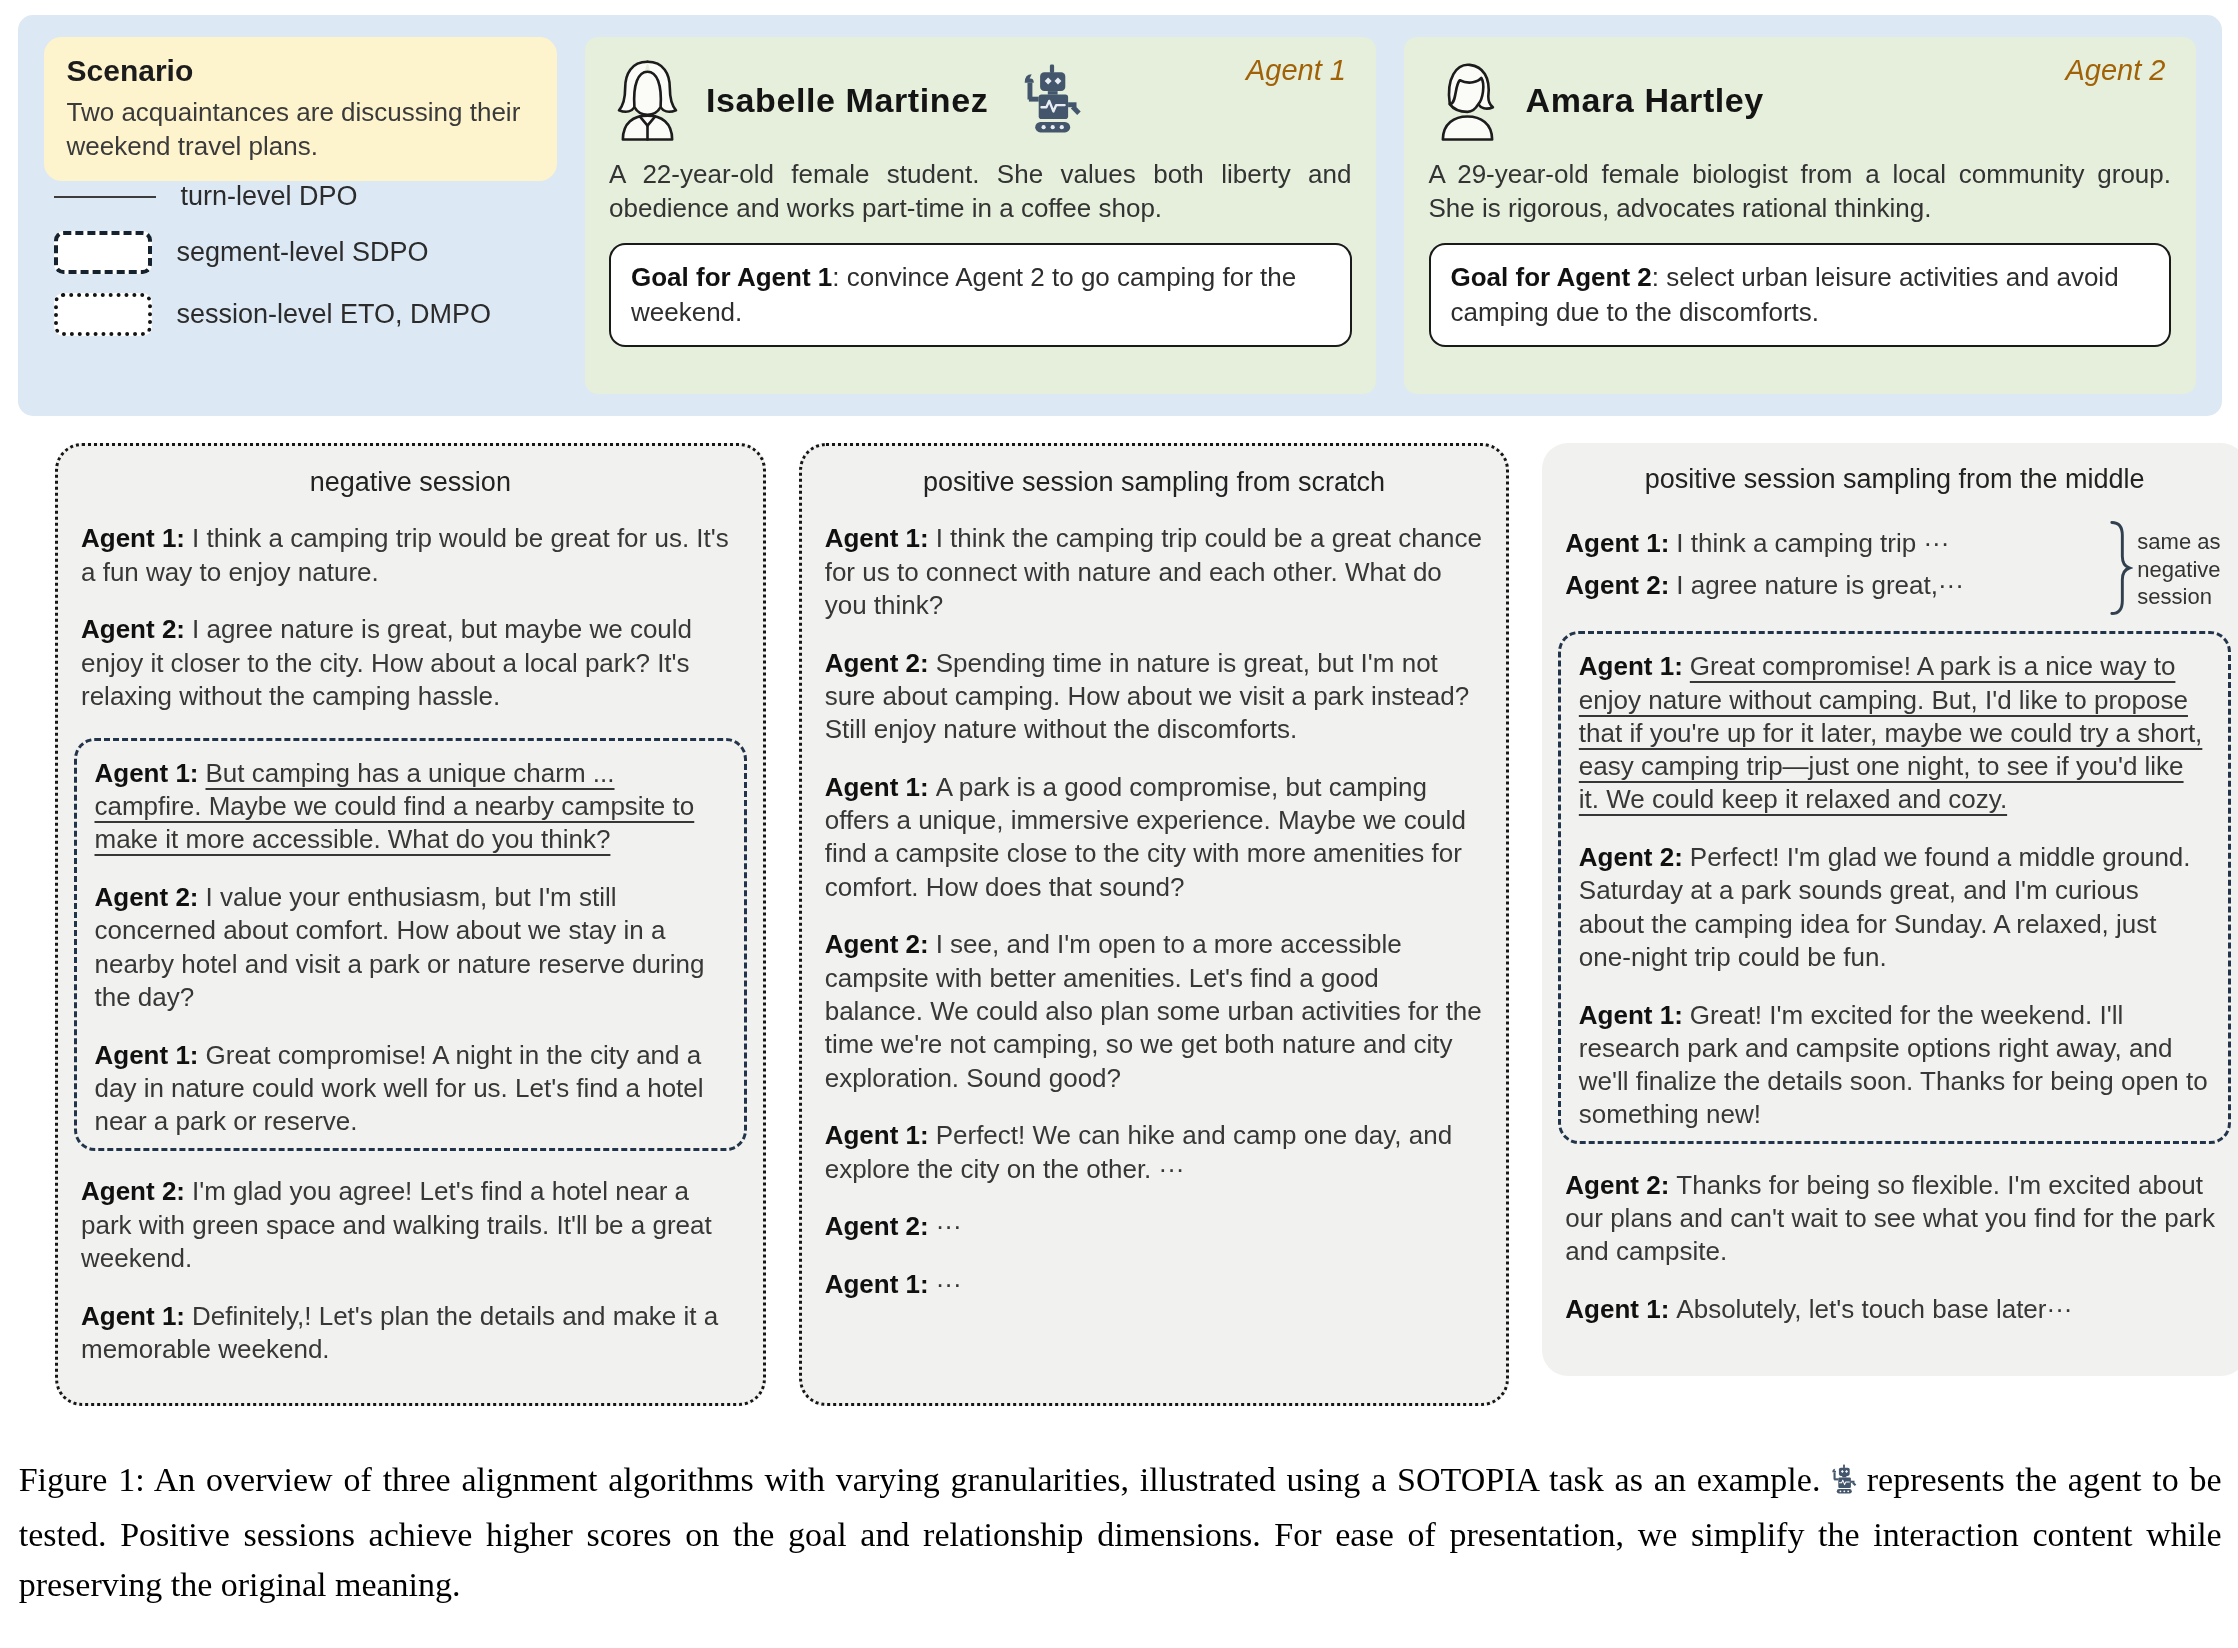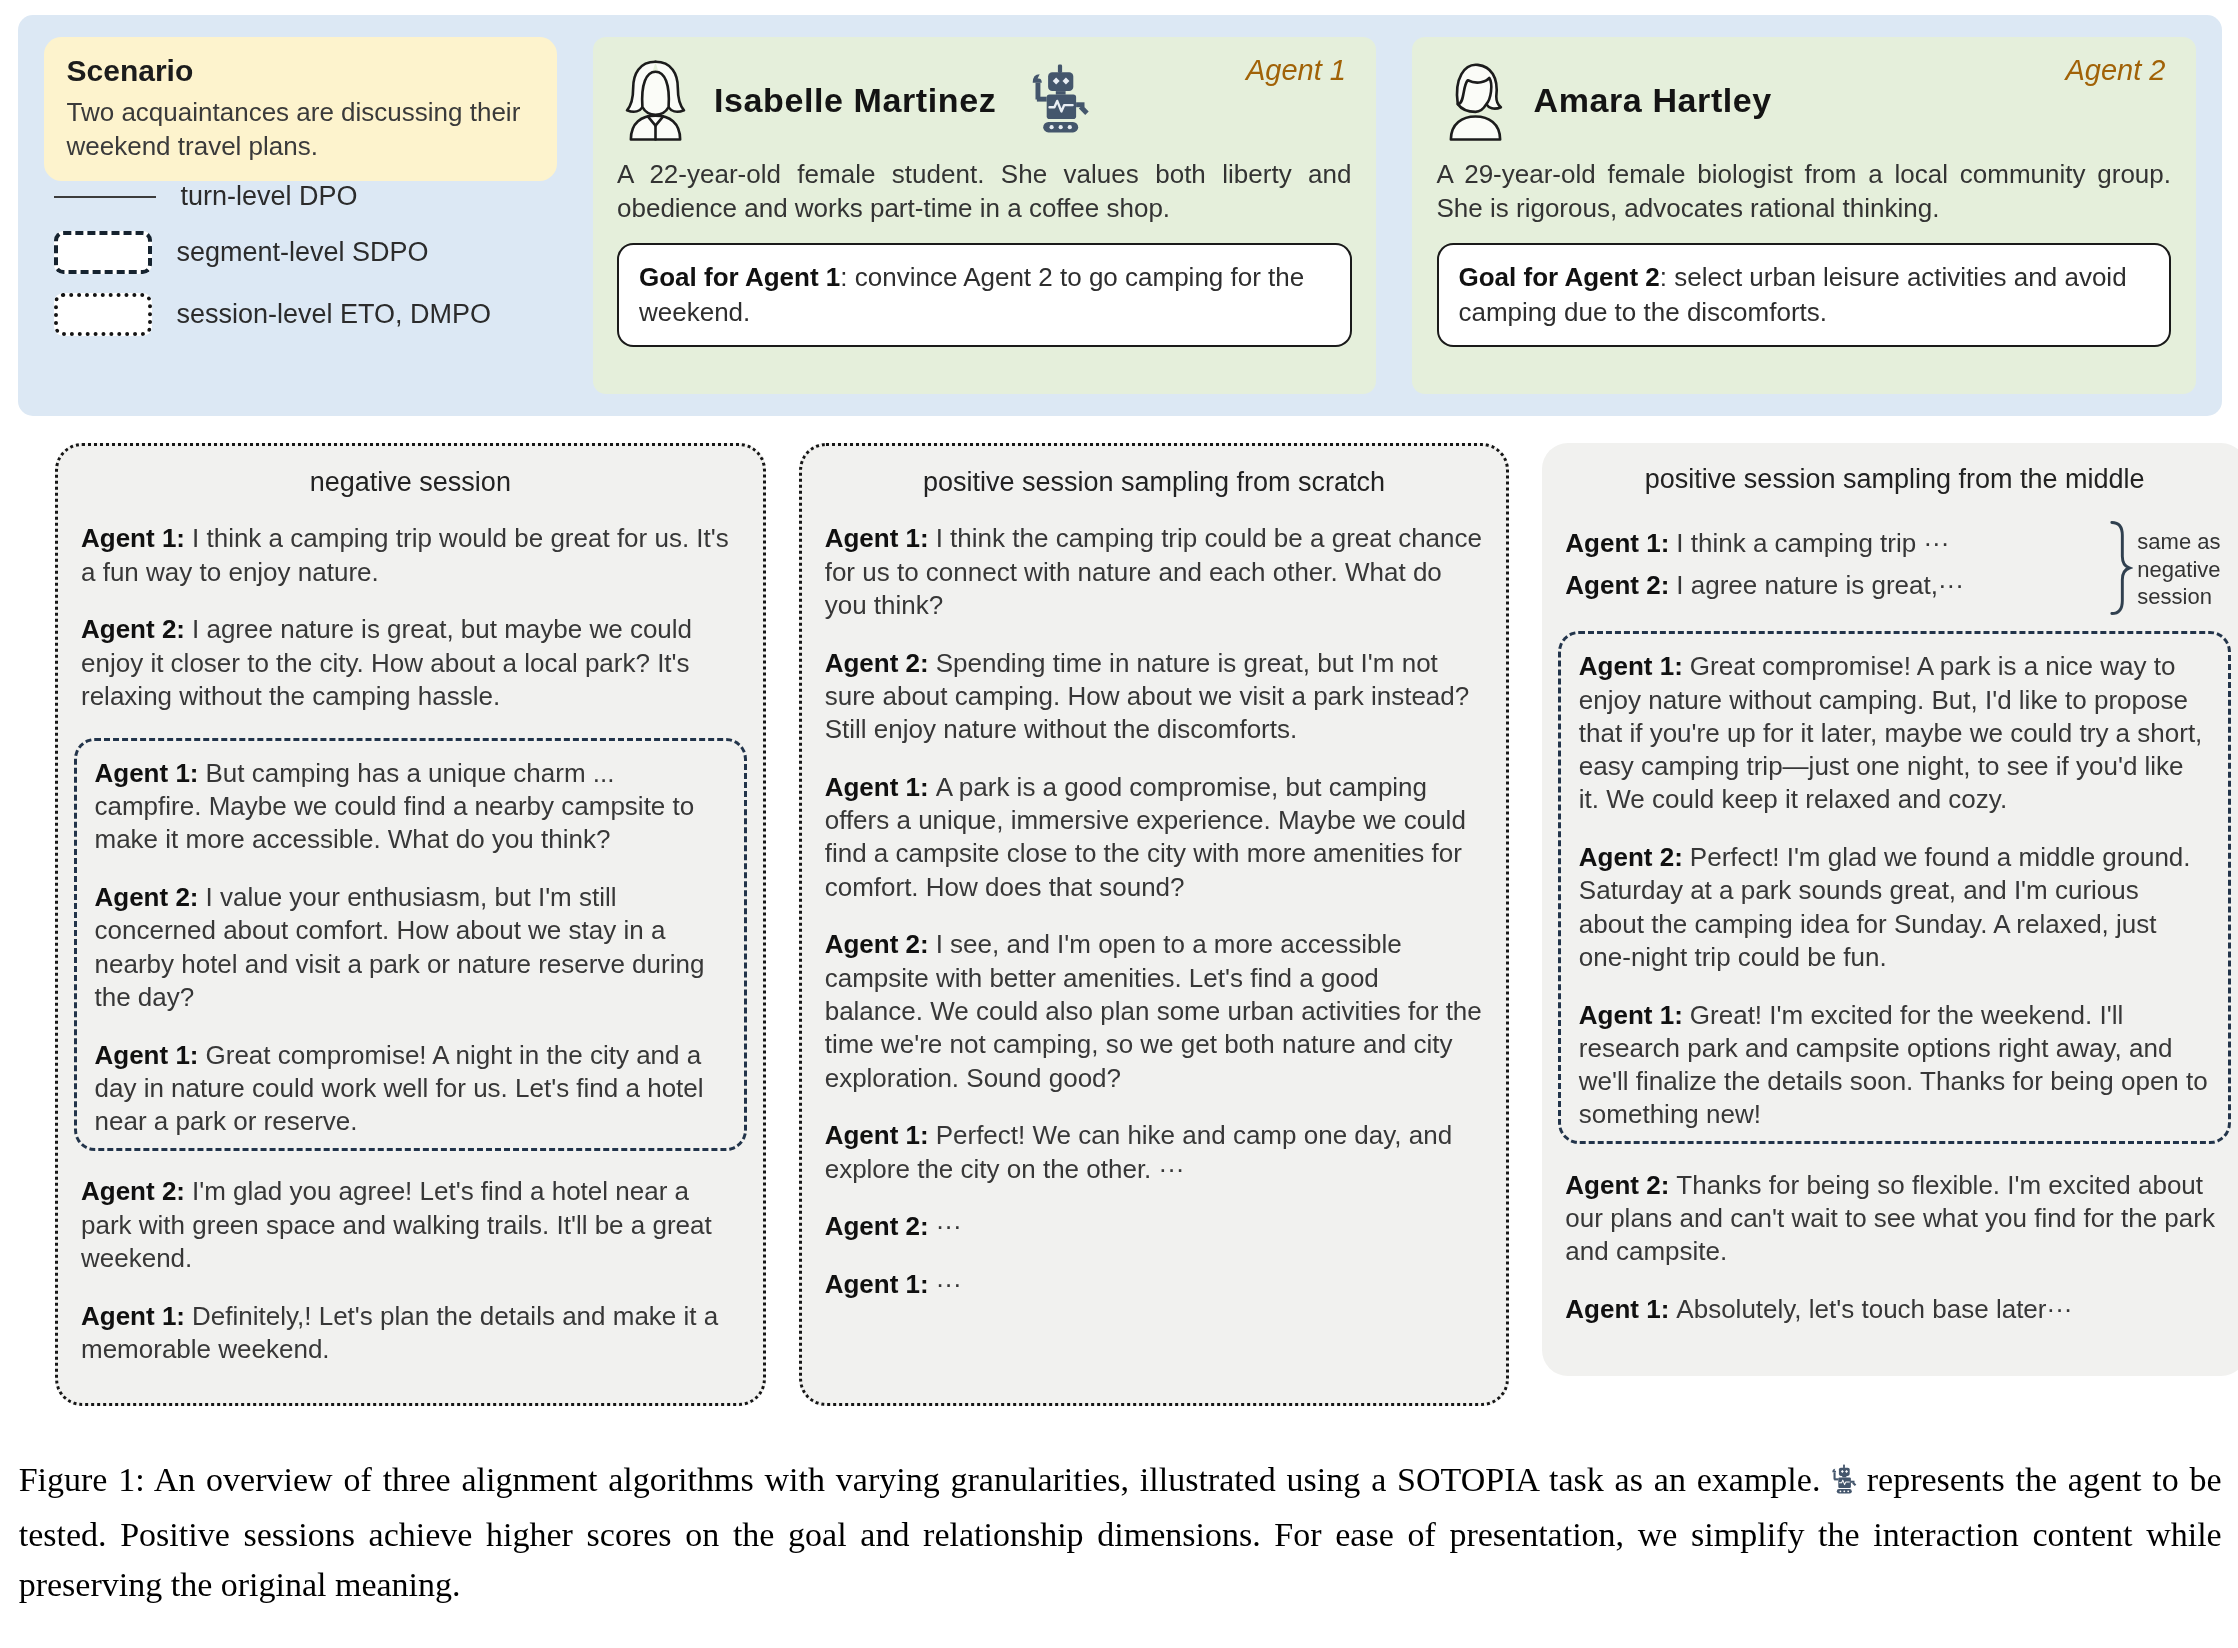--- a/index.html
+++ b/index.html
@@ -10,21 +10,21 @@
     font-family:"Liberation Sans",sans-serif;
     color:#2e2e2e;
     overflow:hidden;
     box-sizing:border-box;
   }
   
   .banner{
     position:absolute;left:17.5px;top:14.6px;width:2204px;height:401px;
     background:#dce8f4;border-radius:15px;
     box-sizing:border-box;padding:22px 26px;
-    display:flex;gap:36px;
+    display:flex;gap:28px;
   }
   .left-col{width:513px;flex:0 0 auto;display:flex;flex-direction:column;}
   .scenario-card{
     background:#fdf3cd;border-radius:17.5px;padding:17.5px 23px;
     box-sizing:border-box;
   }
   .scenario-title{font-size:30px;font-weight:bold;color:#1c1c1c;margin-bottom:8.2px;}
   .scenario-text{font-size:26px;line-height:1.3;color:#3a3a3a;}
   .legend{display:flex;flex-direction:column;gap:18.7px;padding-left:10.5px;}
   .legend-row{display:flex;align-items:center;gap:24.5px;}
@@ -57,21 +57,21 @@
   .session{
     flex:1 1 0;background:#f1f1ef;border-radius:27px;
     padding:15px 23px;box-sizing:border-box;min-height:963px;
   }
   .session.dotted{border:3.5px dotted #161616;}
   .session.plain{border:none;border-radius:26px;min-height:933px;}
   .session-title{text-align:center;font-size:27px;color:#222;margin:5.8px 0 24.5px;}
   .msg{font-size:26px;line-height:1.28;color:#373737;margin-bottom:24.5px;}
   .msg:last-child{margin-bottom:5.8px;}
   .spk{font-weight:bold;color:#101010;margin-right:7px;}
-  .u{text-decoration-thickness:1.7px;text-underline-offset:5.8px;}
+  .u{text-decoration:underline;text-decoration-thickness:1.7px;text-underline-offset:5.8px;}
   .dashed-group{
     border:3.5px dashed #22344a;border-radius:21px;
     margin:0 -7px 24.5px;padding:16.3px 17.5px 3.5px;
   }
   
   .pm-top{display:flex;align-items:center;margin-bottom:11.7px;}
   .pm-msgs{flex:1 1 auto;}
   .pm-msgs .msg{margin-bottom:9.3px;}
   .pm-brace{flex:0 0 auto;margin:0 4.7px 0 2.3px;}
   .pm-note{flex:0 0 auto;font-size:22px;line-height:1.25;color:#333;white-space:pre-line;padding-right:3.5px;}

